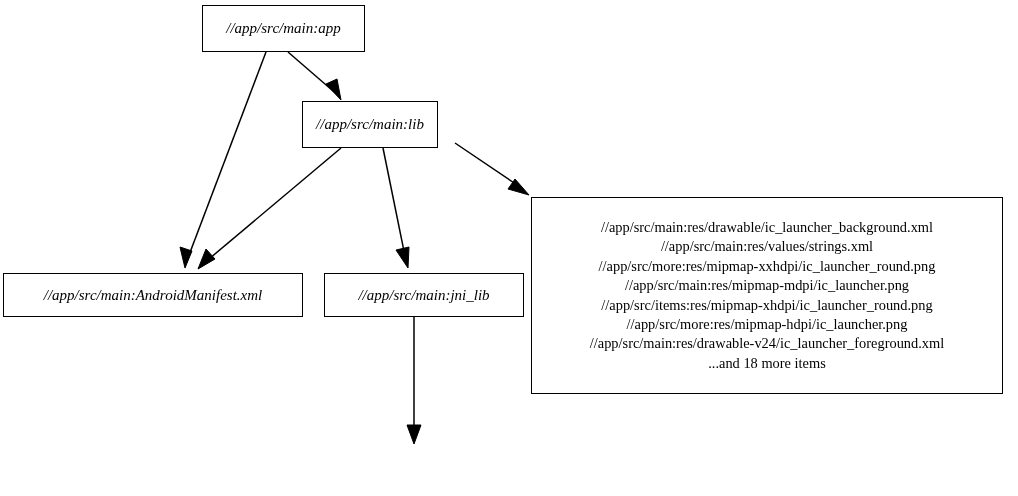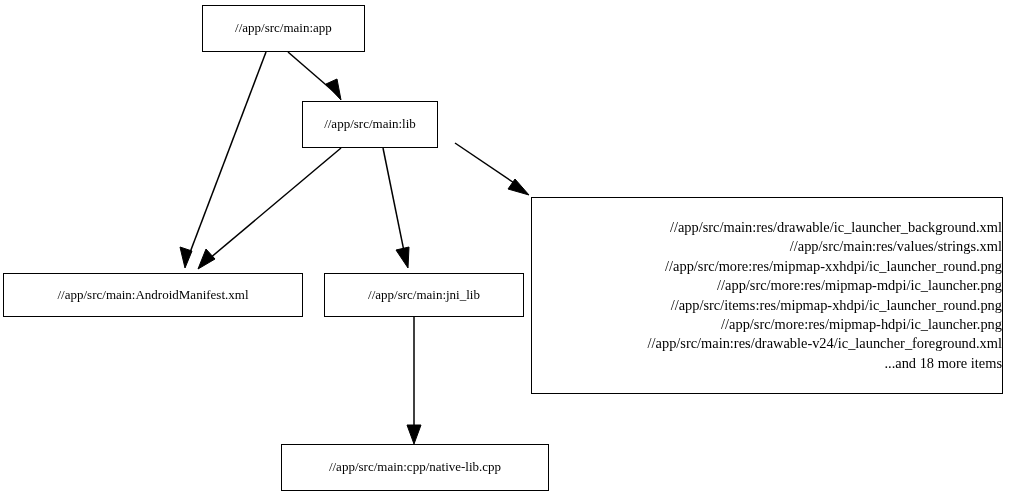--- a/index.html
+++ b/index.html
@@ -30,28 +30,29 @@
     position: absolute;
     box-sizing: border-box;
     border: 1px solid #000000;
     background: #ffffff;
     display: flex;
     align-items: center;
     justify-content: center;
     text-align: center;
   }
   .node-label {
-    font-size: 13px;
+    font-size: 15px;
     line-height: 1.1;
     white-space: nowrap;
+    font-style: italic;
   }
   .node-multiline {
     display: block;
     width: 100%;
-    text-align: right;
+    text-align: center;
     font-size: 14.4px;
     line-height: 19.4px;
     white-space: nowrap;
   }
   .node-multiline .ln {
     display: block;
   }
 </style>
 </head>
 <body>
@@ -94,30 +95,27 @@
   </div>
 
   <div class="node" style="left:3px; top:273px; width:300px; height:44px;">
     <span class="node-label">//app/src/main:AndroidManifest.xml</span>
   </div>
 
   <div class="node" style="left:324px; top:273px; width:200px; height:44px;">
     <span class="node-label">//app/src/main:jni_lib</span>
   </div>
 
-  <div class="node" style="left:281px; top:444px; width:268px; height:47px;">
-    <span class="node-label">//app/src/main:cpp/native-lib.cpp</span>
-  </div>
 
   <div class="node" style="left:531px; top:197px; width:472px; height:197px;">
     <span class="node-multiline">
         <span class="ln">//app/src/main:res/drawable/ic_launcher_background.xml</span>
         <span class="ln">//app/src/main:res/values/strings.xml</span>
         <span class="ln">//app/src/more:res/mipmap-xxhdpi/ic_launcher_round.png</span>
-        <span class="ln">//app/src/more:res/mipmap-mdpi/ic_launcher.png</span>
+        <span class="ln">//app/src/main:res/mipmap-mdpi/ic_launcher.png</span>
         <span class="ln">//app/src/items:res/mipmap-xhdpi/ic_launcher_round.png</span>
         <span class="ln">//app/src/more:res/mipmap-hdpi/ic_launcher.png</span>
         <span class="ln">//app/src/main:res/drawable-v24/ic_launcher_foreground.xml</span>
         <span class="ln">...and 18 more items</span>
       </span>
   </div>
 
 </div>
 
 </body></html>

